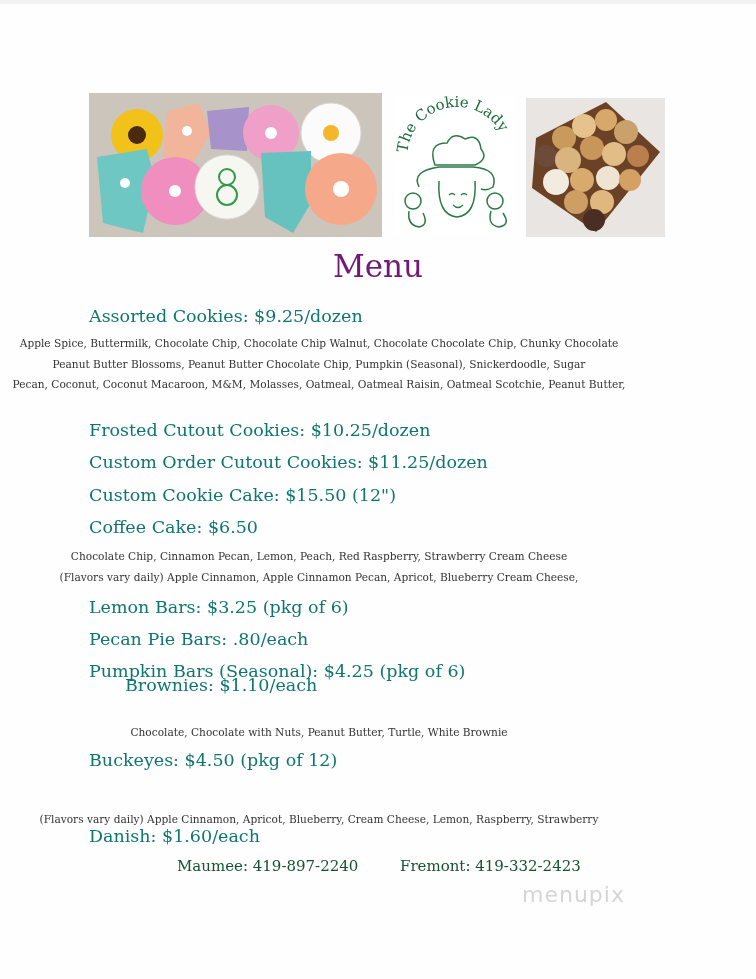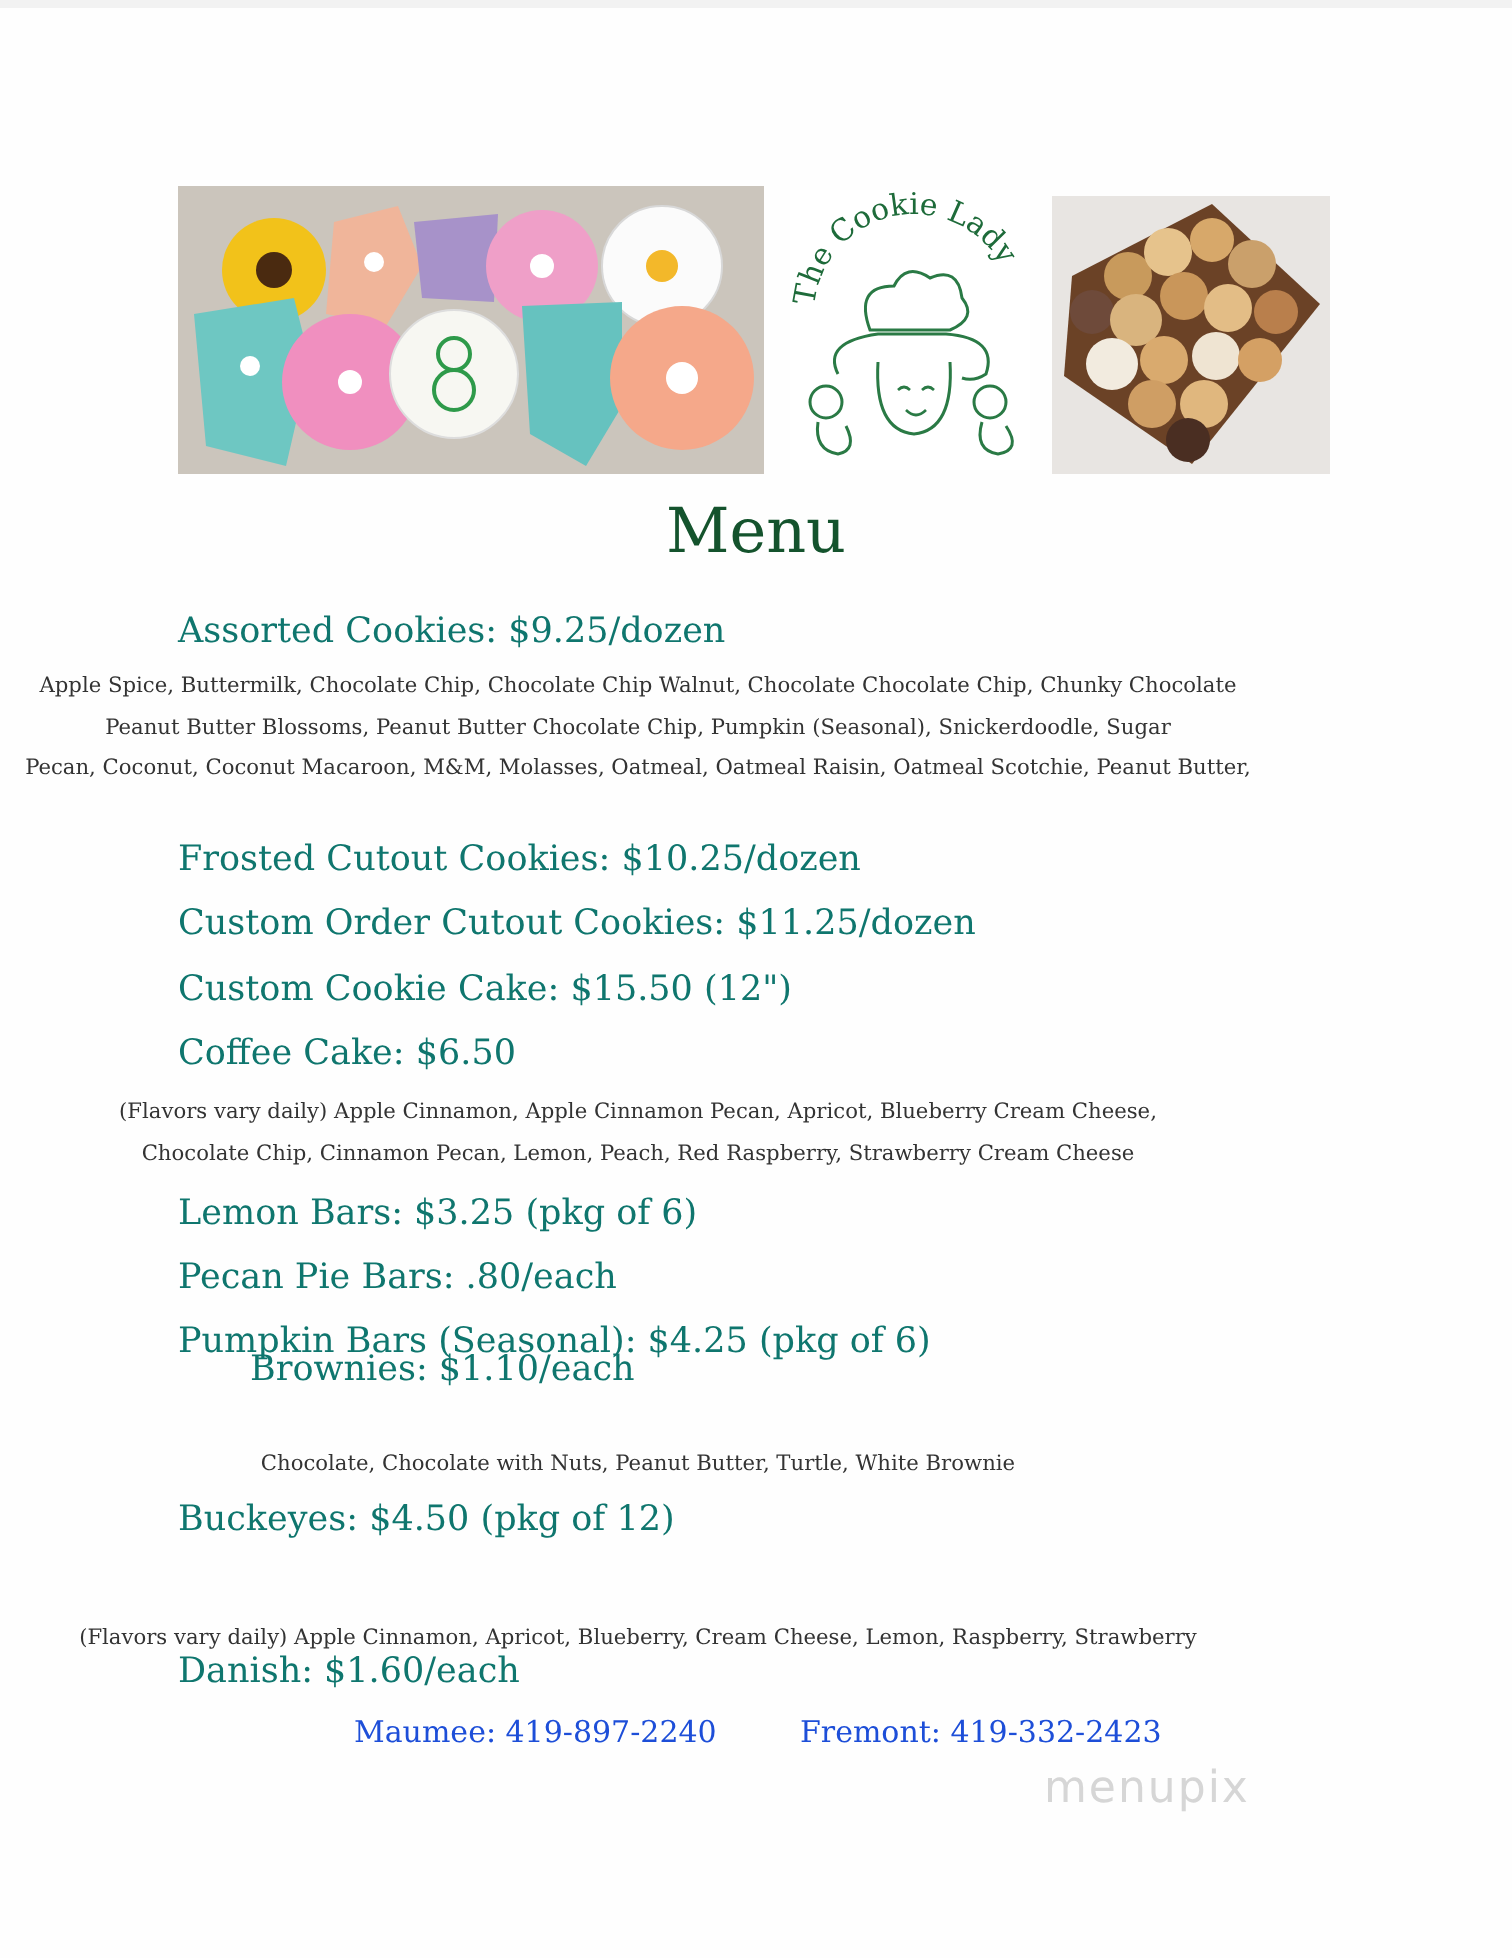--- a/index.html
+++ b/index.html
@@ -4,25 +4,25 @@
 <style>
   html, body { margin:0; padding:0; }
   body { width:756px; height:979px; background:#fefefe; position:relative; overflow:hidden;
          font-family: "DejaVu Serif", "Liberation Serif", serif; color:#1f4d2e; }
   .topbar { position:absolute; left:0; top:0; width:756px; height:4px; background:#f2f2f2; }
   .img { position:absolute; overflow:hidden; }
   #img-left { left:89px; top:93px; width:293px; height:144px; background:#c8c2b9; }
   #img-logo { left:395px; top:95px; width:120px; height:140px; background:#fff; }
   #img-right { left:526px; top:98px; width:139px; height:139px; background:#e7e4e1; }
   .title { position:absolute; left:0; width:756px; top:248px; text-align:center;
-           font-size:31px; color:#14532d; }
+           font-size:31px; color:#701a75; }
   .item { position:absolute; left:89px; font-size:17.5px; color:#0f766e; white-space:nowrap; }
   .desc { position:absolute; left:0; width:638px; text-align:center; font-size:10.6px;
           color:#333; line-height:20.5px; }
-  .contact { position:absolute; top:857px; font-size:15px; color:#1d4ed8; white-space:nowrap; }
+  .contact { position:absolute; top:857px; font-size:15px; color:#14532d; white-space:nowrap; }
   .watermark { position:absolute; left:522px; top:882px; font-family:"DejaVu Sans", sans-serif;
                font-size:22px; color:#d6d6d6; letter-spacing:1px; }
 </style>
 </head>
 <body>
 
 <div class="topbar"></div>
 
 <div class="img" id="img-left">
   <svg width="293" height="144" viewBox="0 0 293 144">
@@ -126,22 +126,22 @@
   <div>Apple Spice, Buttermilk, Chocolate Chip, Chocolate Chip Walnut, Chocolate Chocolate Chip, Chunky Chocolate</div>
   <div>Peanut Butter Blossoms, Peanut Butter Chocolate Chip, Pumpkin (Seasonal), Snickerdoodle, Sugar</div>
   <div>Pecan, Coconut, Coconut Macaroon, M&amp;M, Molasses, Oatmeal, Oatmeal Raisin, Oatmeal Scotchie, Peanut Butter,</div>
 </div>
 
 <div class="item" style="top:420px;">Frosted Cutout Cookies: $10.25/dozen</div>
 <div class="item" style="top:452px;">Custom Order Cutout Cookies: $11.25/dozen</div>
 <div class="item" style="top:485px;">Custom Cookie Cake: $15.50 (12")</div>
 <div class="item" style="top:517px;">Coffee Cake: $6.50</div>
 <div class="desc" style="top:546px;">
+  <div>Chocolate Chip, Cinnamon Pecan, Lemon, Peach, Red Raspberry, Strawberry Cream Cheese</div>
   <div>(Flavors vary daily) Apple Cinnamon, Apple Cinnamon Pecan, Apricot, Blueberry Cream Cheese,</div>
-  <div>Chocolate Chip, Cinnamon Pecan, Lemon, Peach, Red Raspberry, Strawberry Cream Cheese</div>
 </div>
 
 <div class="item" style="top:597px;">Lemon Bars: $3.25 (pkg of 6)</div>
 <div class="item" style="top:629px;">Pecan Pie Bars: .80/each</div>
 <div class="item" style="top:661px;">Pumpkin Bars (Seasonal): $4.25 (pkg of 6)</div>
 <div class="item" style="top:675px;margin-left:36px;">Brownies: $1.10/each</div>
 <div class="desc" style="top:722px;">
   <div>Chocolate, Chocolate with Nuts, Peanut Butter, Turtle, White Brownie</div>
 </div>
 

